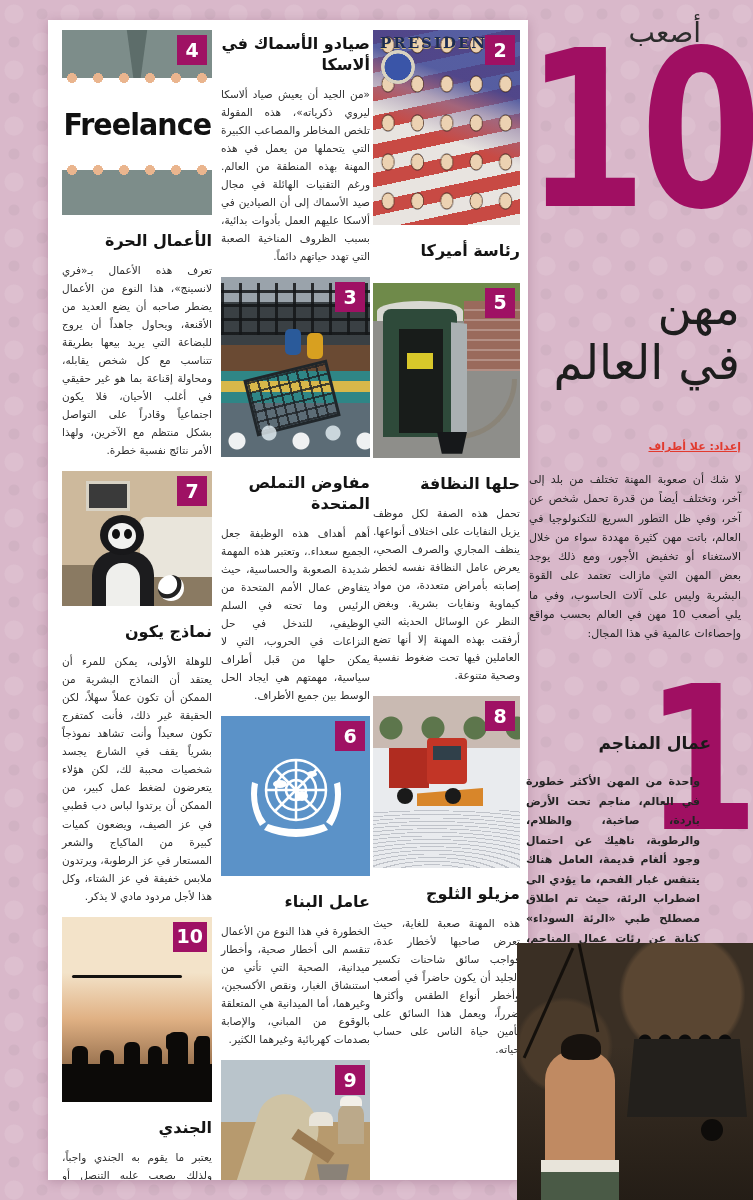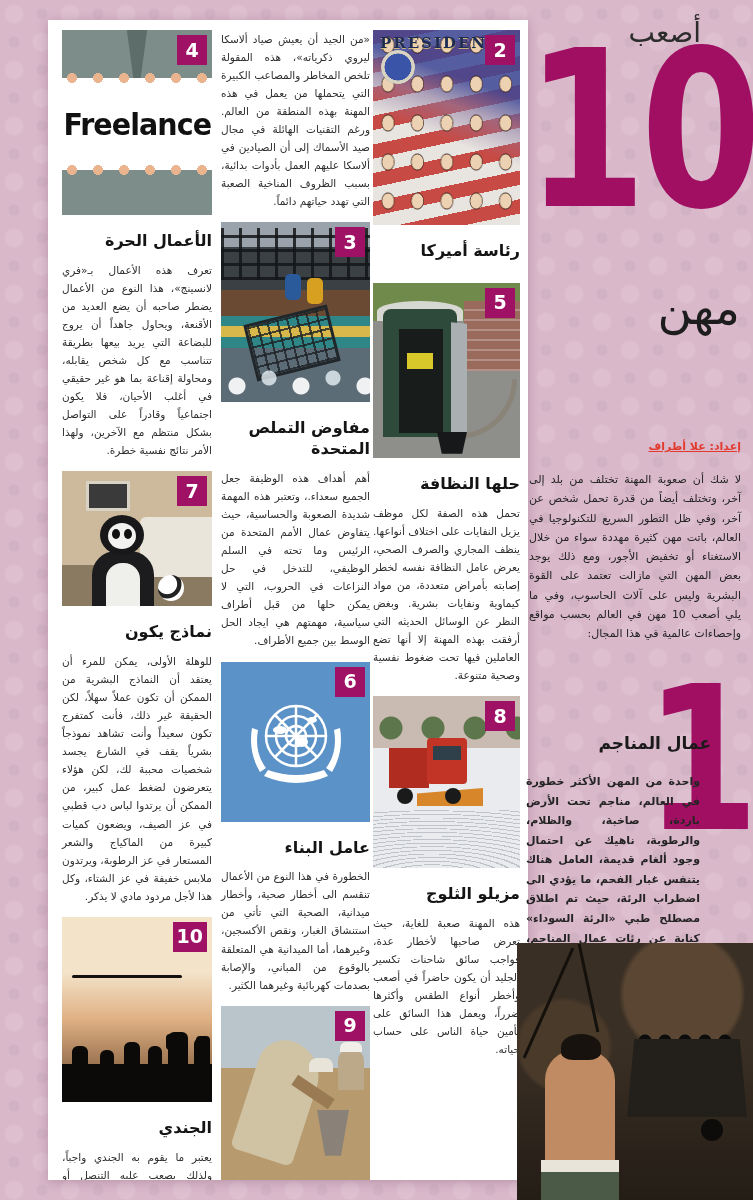--- a/index.html
+++ b/index.html
@@ -279,20 +279,21 @@
         <div class="badge">10</div>
       </figure>
       <article>
         <h2>الجندي</h2>
         <p>يعتبر ما يقوم به الجندي واجباً، ولذلك يصعب عليه التنصل أو الهروب من التملص من المخاطر الكثيرة التي يتعرض لها. في أوقات الحروب يكون الجندي عرضة للموت أو قد يجد نفسه مندفعاً إلى الموت لأداء واجبه، وهذا الأمر يضعه تحت ضغط نفسي كبير.</p>
       </article>
     </div>
 
     <div class="col col-mid">
       <article>
+        <h2>صيادو الأسماك في ألاسكا</h2>
         <p>«من الجيد أن يعيش صياد ألاسكا ليروي ذكرياته»، هذه المقولة تلخص المخاطر والمصاعب الكبيرة التي يتحملها من يعمل في هذه المهنة بهذه المنطقة من العالم. ورغم التقنيات الهائلة في مجال صيد الأسماك إلى أن الصيادين في ألاسكا عليهم العمل بأدوات بدائية، بسبب الظروف المناخية الصعبة التي تهدد حياتهم دائماً.</p>
       </article>
 
       <figure class="ph ph-boat" style="height:180px">
         <div class="rails"></div>
         <div class="crew"></div>
         <div class="cage"></div>
         <div class="foam"></div>
         <div class="badge">3</div>
       </figure>
@@ -385,20 +386,21 @@
         <p>هذه المهنة صعبة للغاية، حيث تعرض صاحبها لأخطار عدة، فواجب سائق شاحنات تكسير الجليد أن يكون حاضراً في أصعب وأخطر أنواع الطقس وأكثرها ضرراً، ويعمل هذا السائق على تأمين حياة الناس على حساب حياته.</p>
       </article>
     </div>
   </div>
 
   <div class="rail">
     <div class="kicker">أصعب</div>
     <div class="big-number">10</div>
     <div class="rail-title">
       <div>مهن</div>
+      <div>في العالم</div>
     </div>
     <div class="byline">إعداد: علا أطراف</div>
     <div class="intro">لا شك أن صعوبة المهنة تختلف من بلد إلى آخر، وتختلف أيضاً من قدرة تحمل شخص عن آخر، وفي ظل التطور السريع للتكنولوجيا في العالم، باتت مهن كثيرة مهددة سواء من خلال الاستغناء أو تخفيض الأجور، ومع ذلك يوجد بعض المهن التي مازالت تعتمد على القوة البشرية وليس على آلات الحاسوب، وفي ما يلي أصعب 10 مهن في العالم بحسب مواقع وإحصاءات عالمية في هذا المجال:</div>
 
     <div class="feature-rank">1</div>
     <div class="feature-title">عمال المناجم</div>
     <div class="feature-body">واحدة من المهن الأكثر خطورة في العالم، مناجم تحت الأرض باردة، صاخبة، والظلام، والرطوبة، ناهيك عن احتمال وجود ألغام قديمة، العامل هناك يتنفس غبار الفحم، ما يؤدي الى اضطراب الرئة، حيث تم اطلاق مصطلح طبي «الرئة السوداء» كناية عن رئات عمال المناجم، الذين يواجهون الموت كل يوم وبمعدلات مرتفعة.</div>
 
     <div class="ph-miner">
       <div class="cable"></div>

